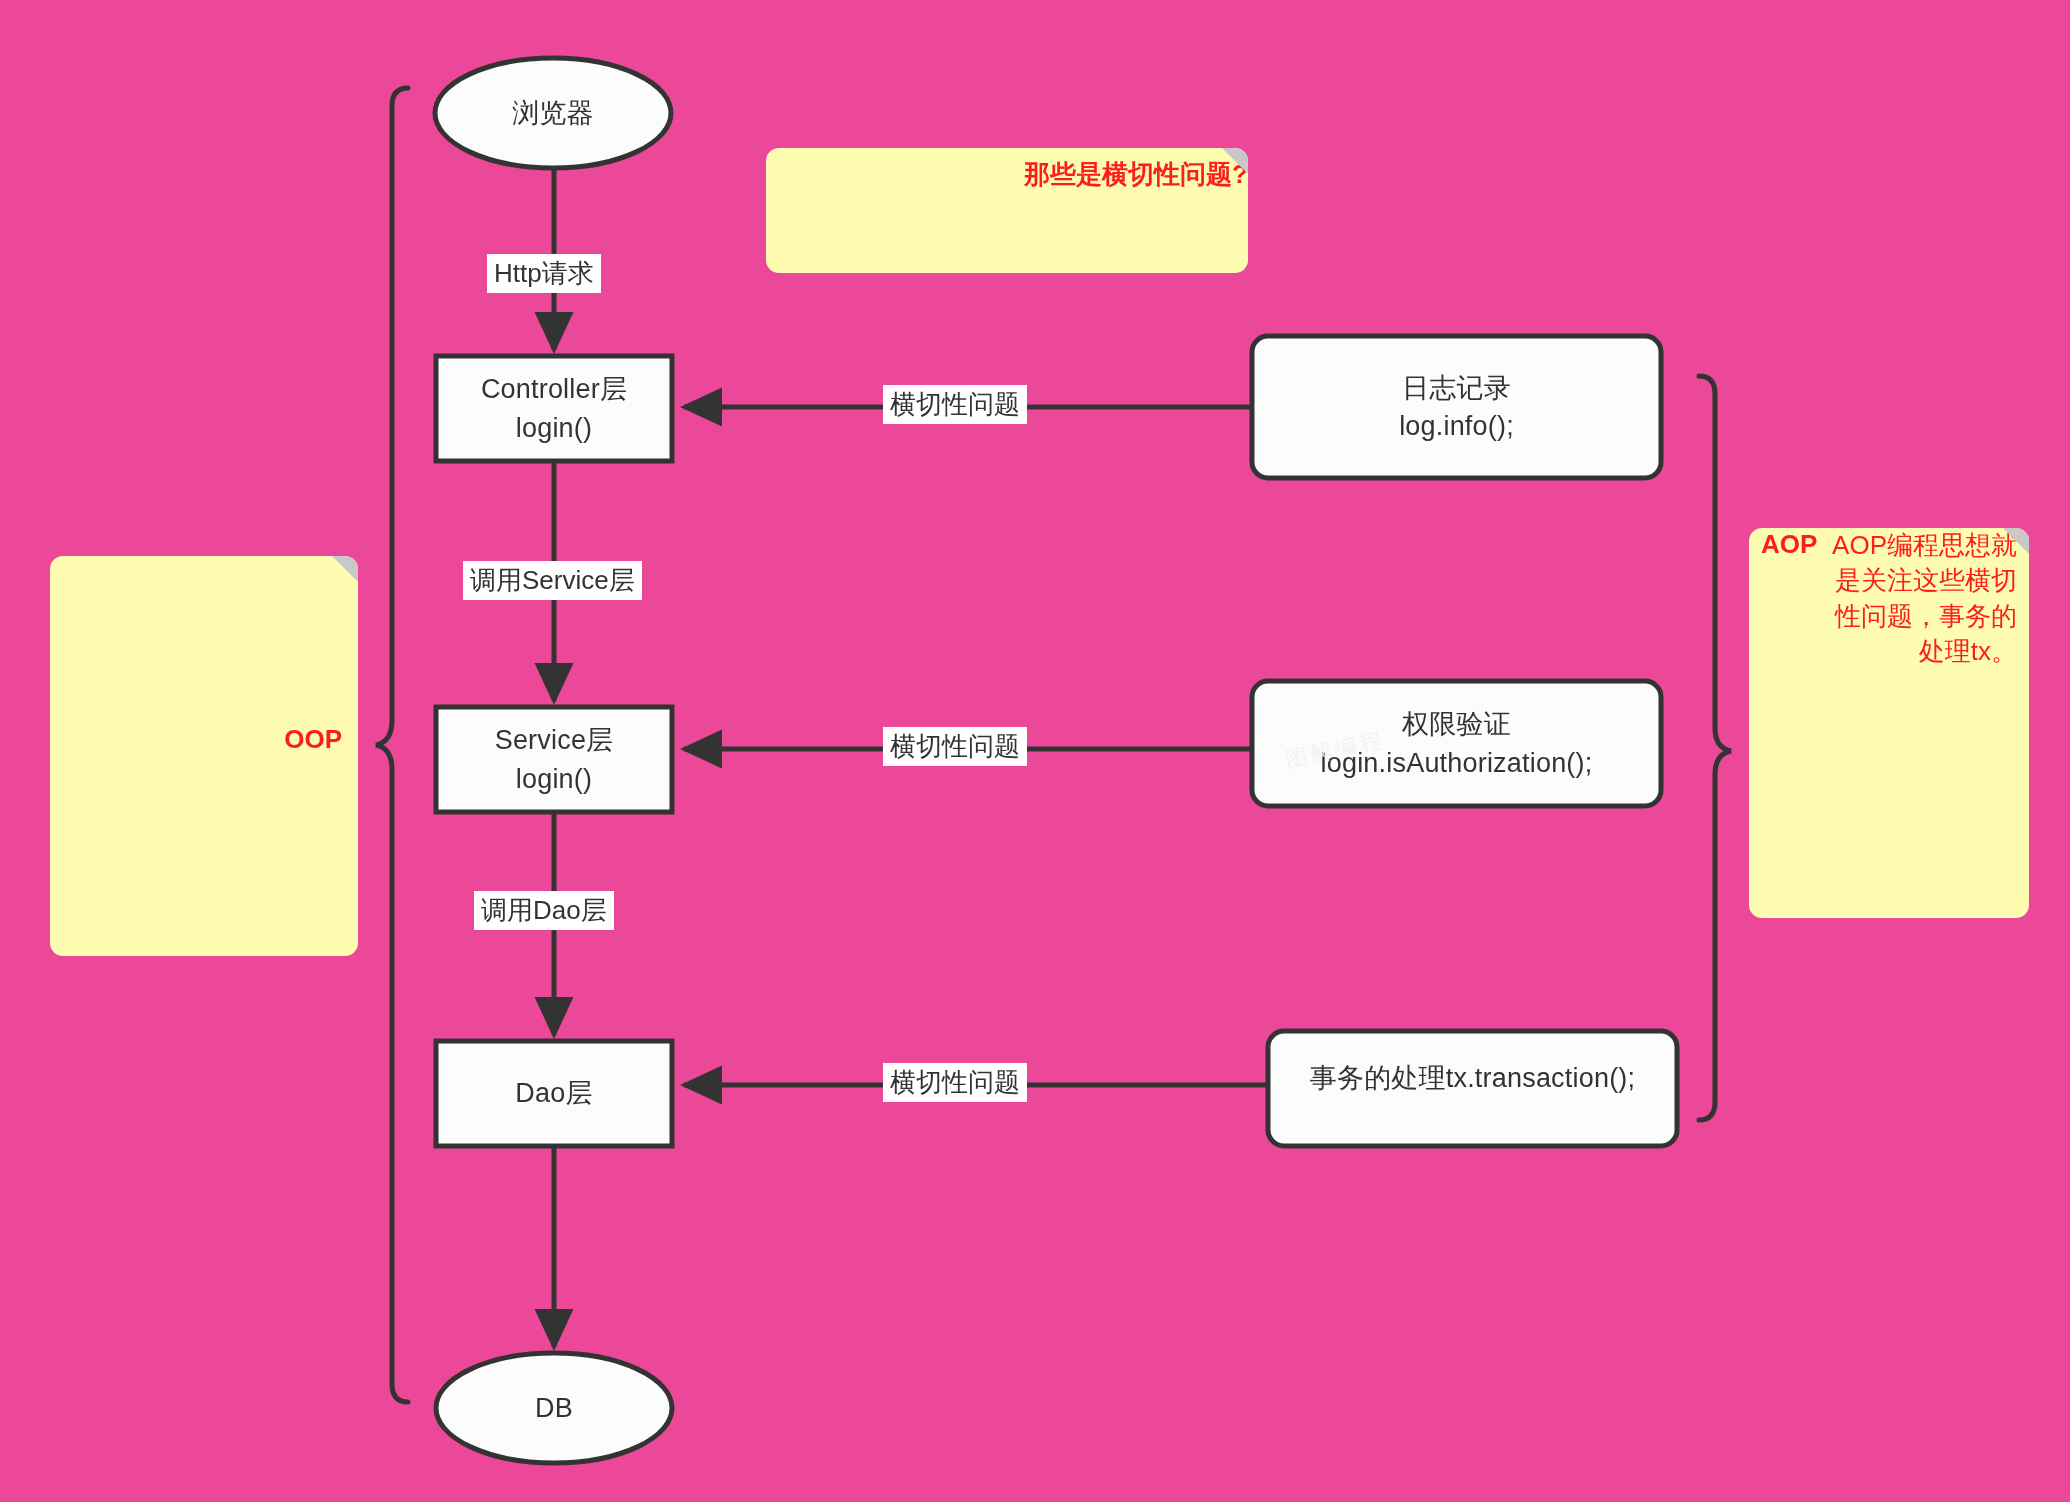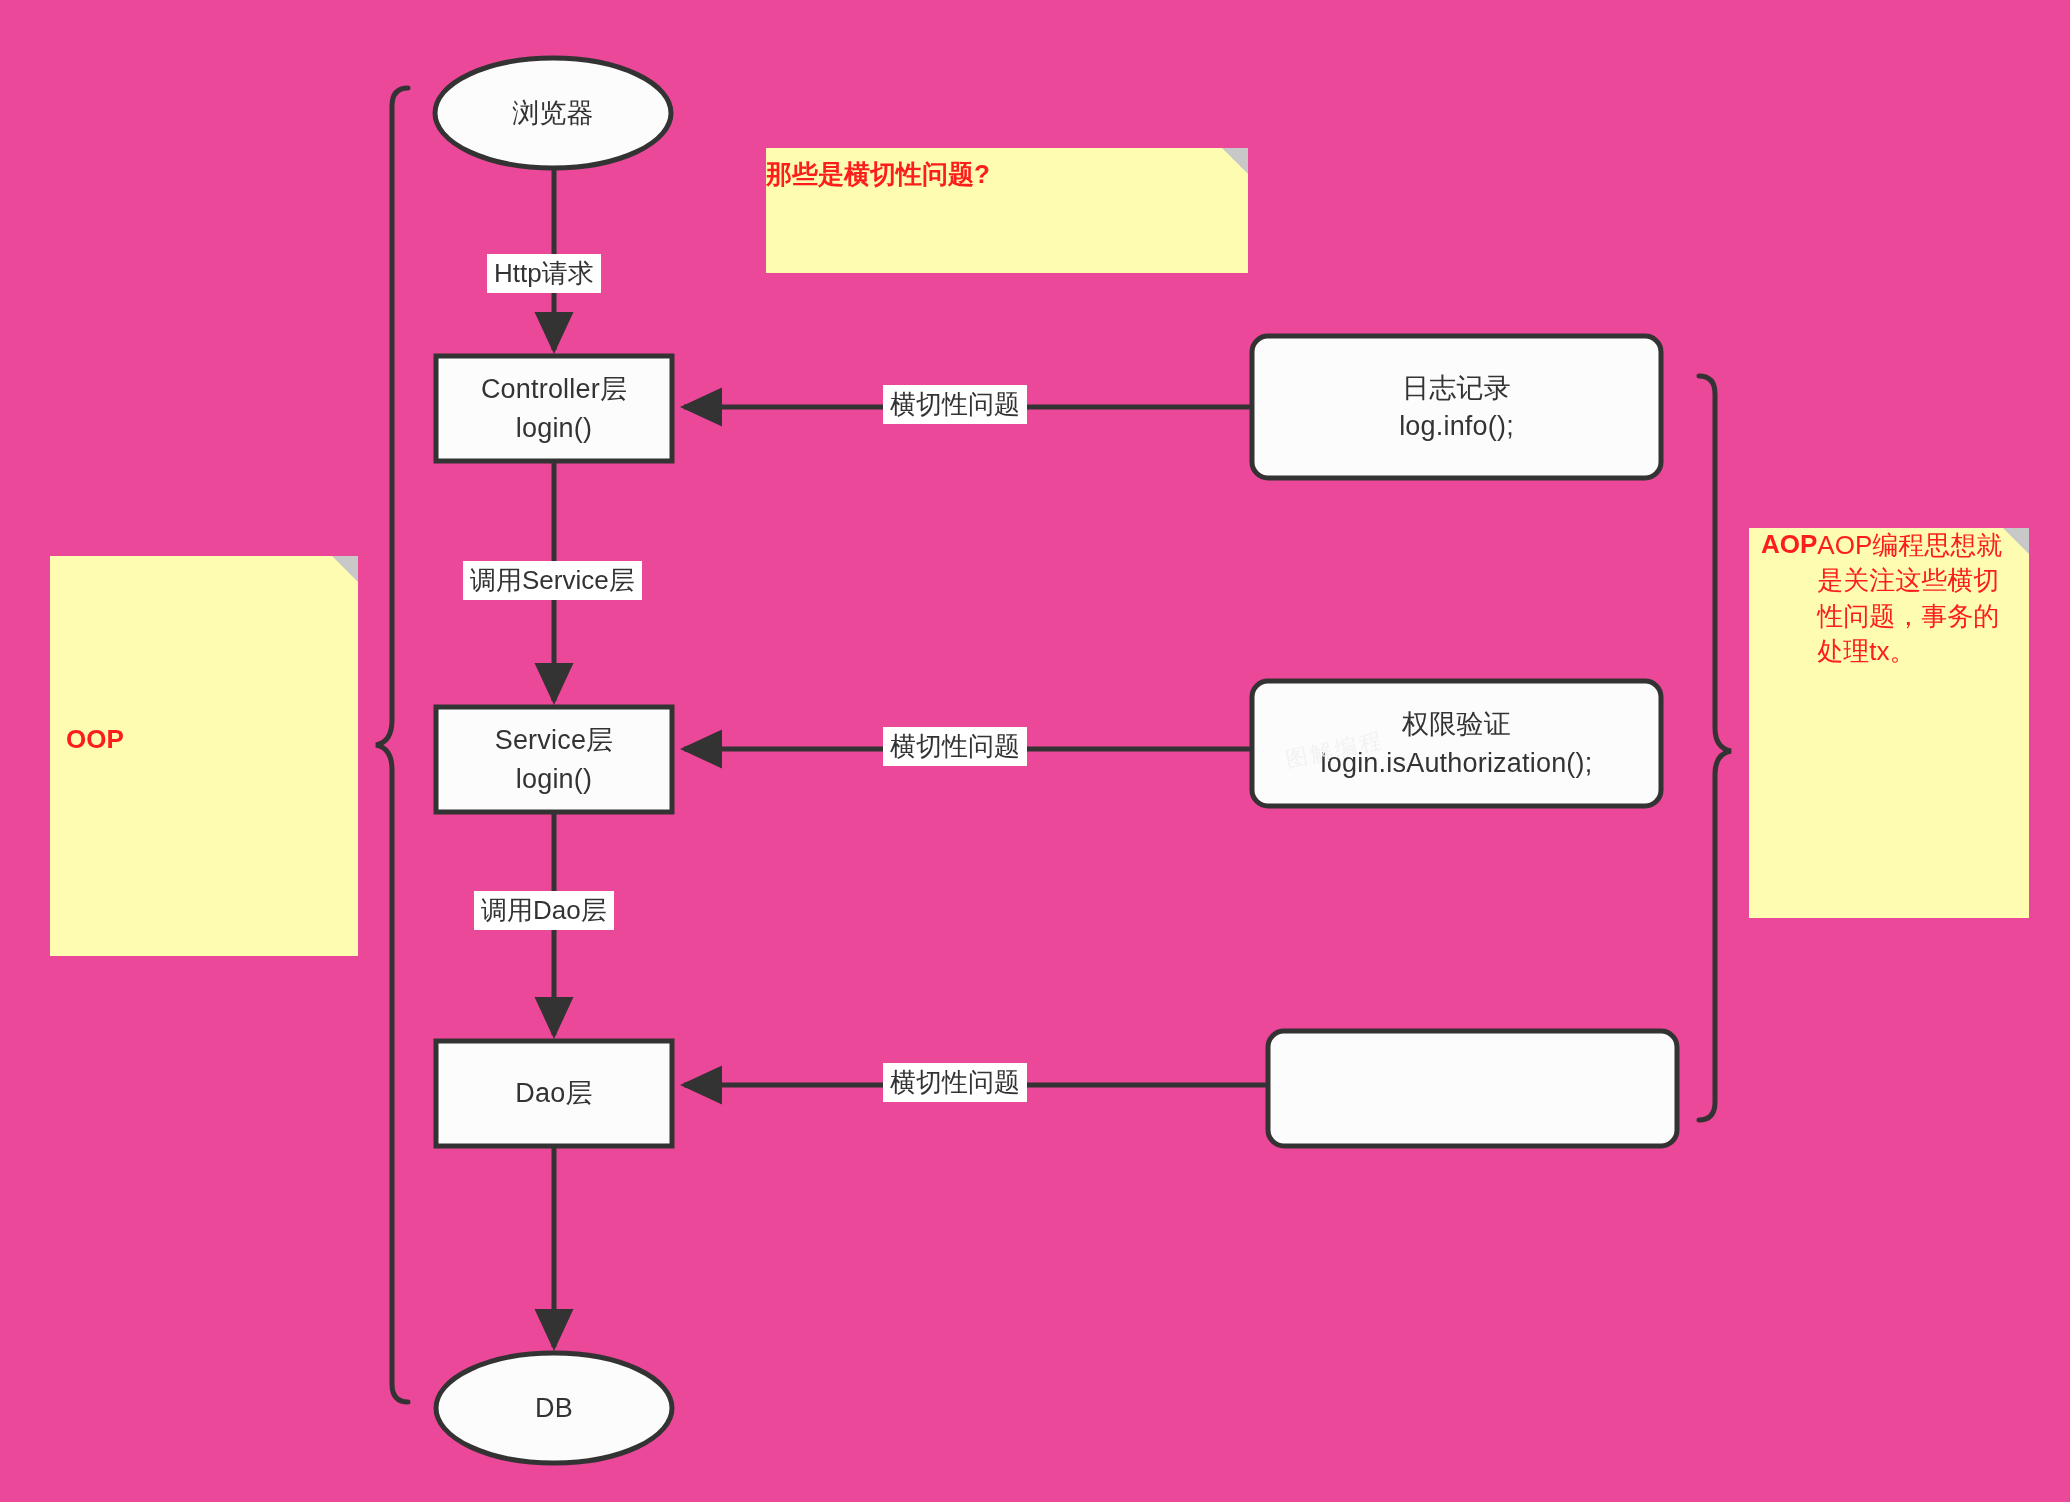--- a/index.html
+++ b/index.html
@@ -45,22 +45,23 @@
     background: #ffffff;
     padding: 2px 7px;
     white-space: nowrap;
     text-align: center;
   }
   .note {
     position: absolute;
     background: #fdfcb0;
     color: #fc1d1d;
     box-sizing: border-box;
-    text-align: left;
+    text-align: right;
     overflow: hidden;
+    border-radius: 13px;
   }
   .note .fold {
     position: absolute;
     right: 0;
     top: 0;
     width: 0;
     height: 0;
     border-left: 26px solid transparent;
     border-top: 26px solid #c8c8c8;
   }
@@ -189,20 +190,23 @@
   <div class="node-text" style="left:1252px; top:336px; width:409px; height:142px;">
     <span>日志记录</span>
     <span>log.info();</span>
   </div>
 
   <div class="node-text" style="left:1252px; top:681px; width:409px; height:125px;">
     <span>权限验证</span>
     <span>login.isAuthorization();</span>
   </div>
 
+  <div class="node-text" style="left:1268px; top:1031px; width:409px; height:95px;">
+    <span>事务的处理tx.transaction();</span>
+  </div>
 
   <div class="edge-label" style="left:487px; top:254px;">Http请求</div>
 
   <div class="edge-label" style="left:463px; top:561px;">调用Service层</div>
 
   <div class="edge-label" style="left:474px; top:891px;">调用Dao层</div>
 
   <div class="edge-label" style="left:883px; top:385px;">横切性问题</div>
 
   <div class="edge-label" style="left:883px; top:727px;">横切性问题</div>

